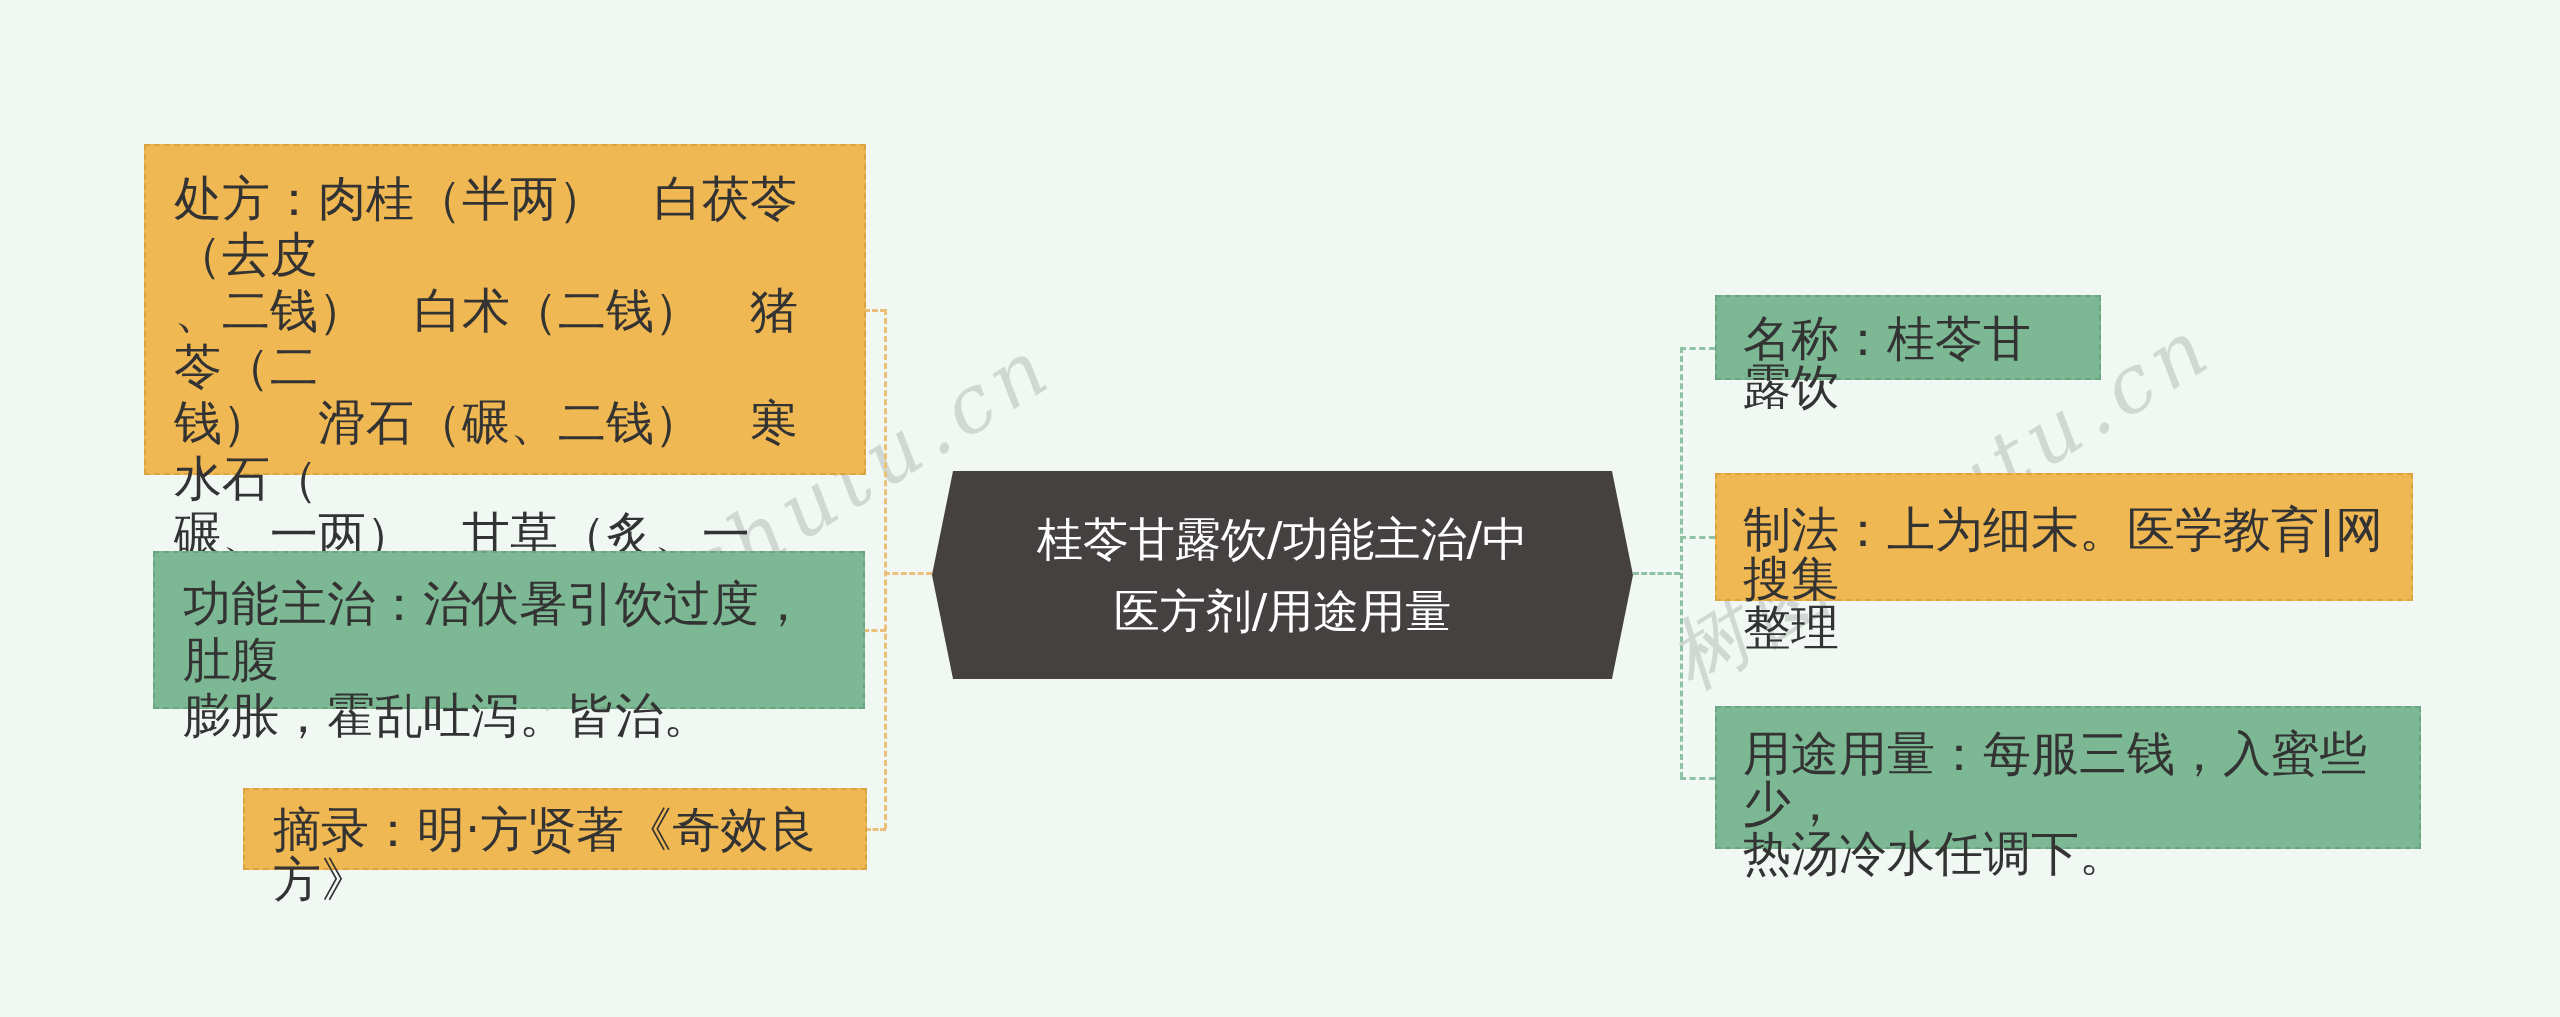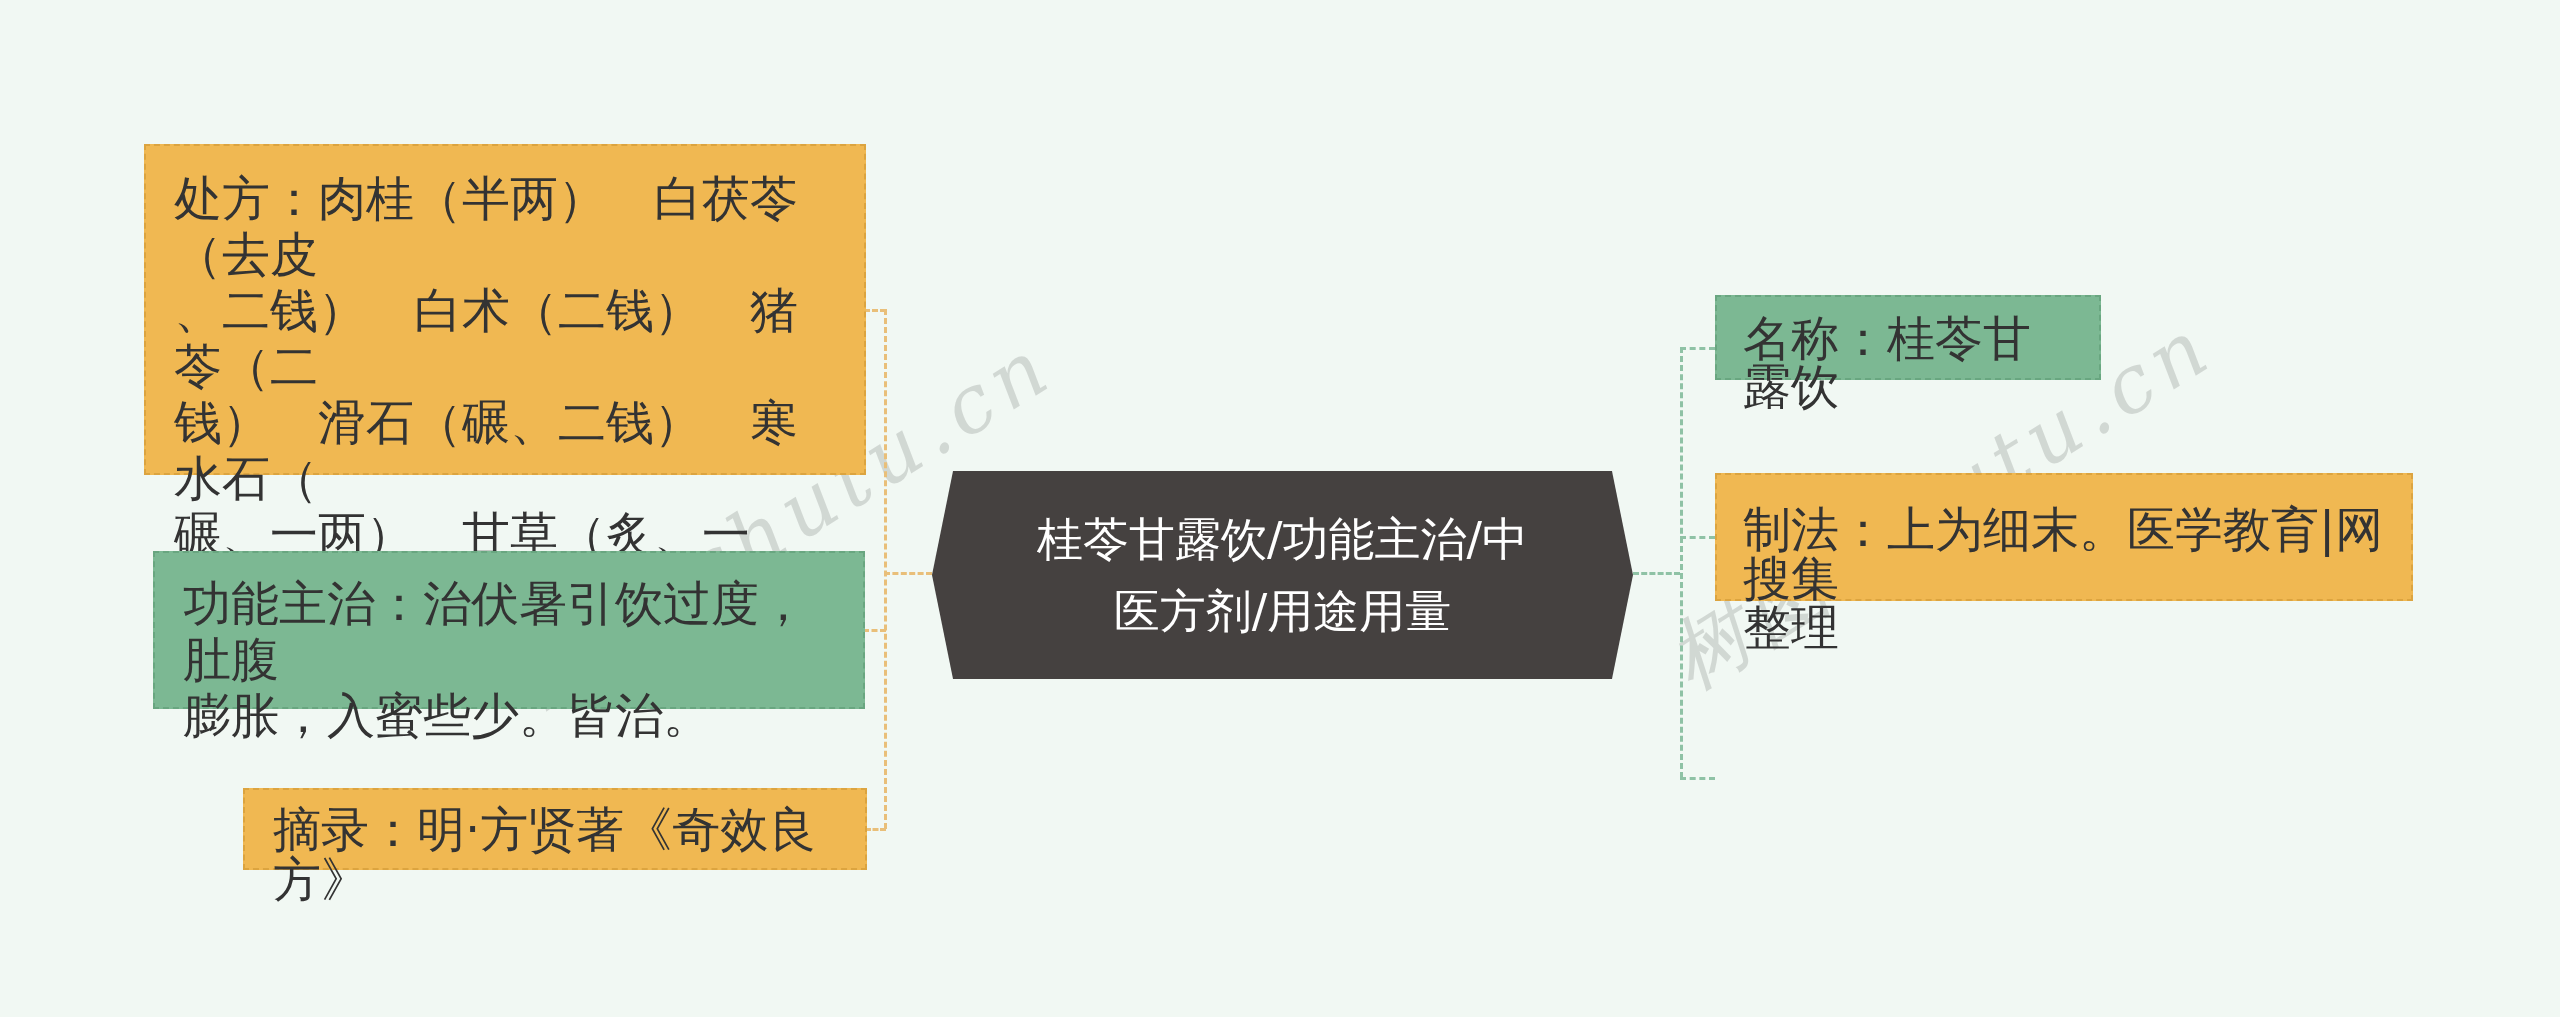--- a/index.html
+++ b/index.html
@@ -102,23 +102,25 @@
   <div class="dash-h c-right" id="conn-right-name"></div>
   <div class="dash-h c-right" id="conn-right-method"></div>
   <div class="dash-h c-right" id="conn-right-dosage"></div>
 
   <div class="node orange" id="node-prescription">处方：肉桂（半两）　白茯苓（去皮
 、二钱）　白术（二钱）　猪苓（二
 钱）　滑石（碾、二钱）　寒水石（
 碾、一两）　甘草（炙、一两）　泽
 泻（一两）</div>
   <div class="node green" id="node-indications">功能主治：治伏暑引饮过度，肚腹
-膨胀，入蜜些少。皆治。</div>
+膨胀，霍乱吐泻。皆治。</div>
   <div class="node orange" id="node-excerpt">摘录：明·方贤著《奇效良方》</div>
 
   <div class="node" id="node-center">桂苓甘露饮/功能主治/中
 医方剂/用途用量</div>
 
   <div class="node green" id="node-name">名称：桂苓甘露饮</div>
   <div class="node orange" id="node-method">制法：上为细末。医学教育|网搜集
 整理</div>
+  <div class="node green" id="node-dosage">用途用量：每服三钱，入蜜些少，
+热汤冷水任调下。</div>
 
 </div>
 
 </body></html>

